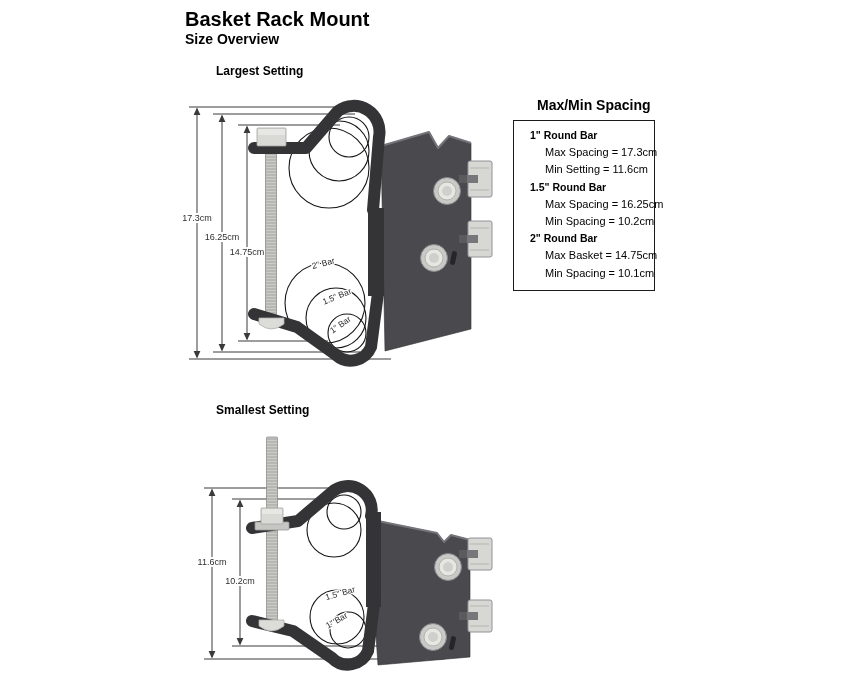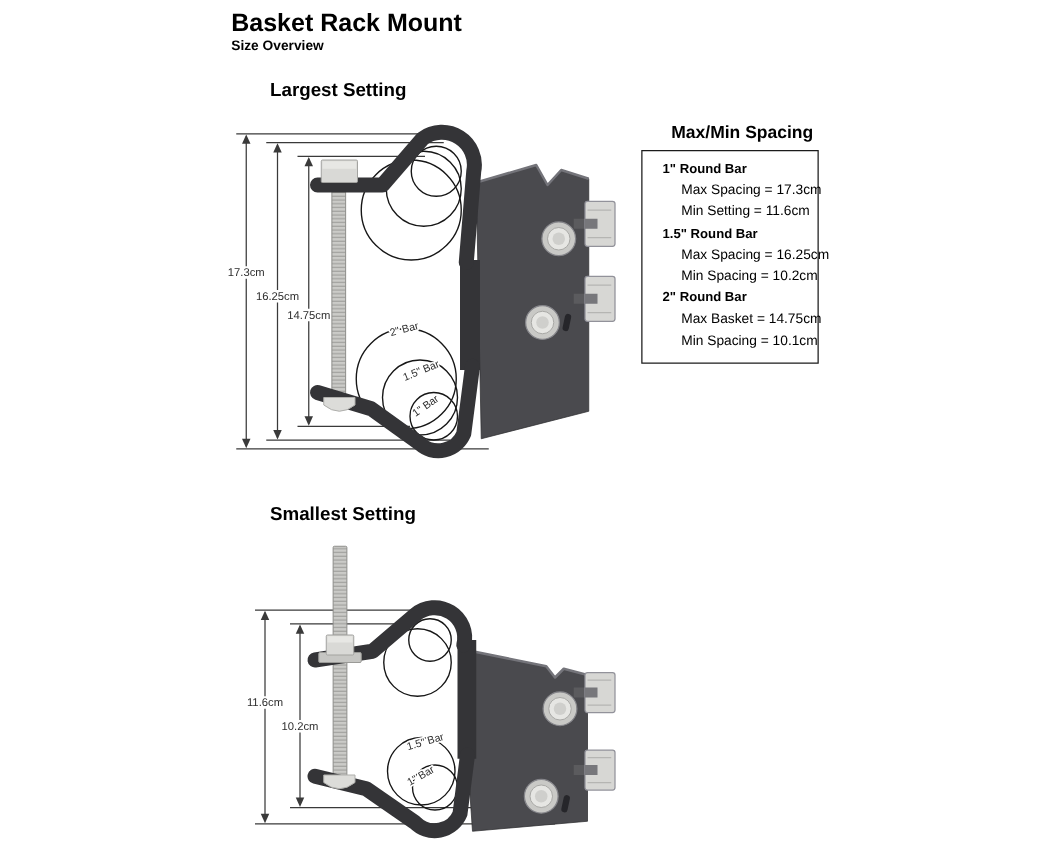--- a/index.html
+++ b/index.html
@@ -1,22 +1,22 @@
 <!DOCTYPE html>
 <html><head>
 <meta charset="utf-8">
 <style>
   html,body { margin:0; padding:0; background:#fff; }
   .canvas {
     position:relative; width:734px; height:682px; background:#ffffff;
     font-family:"Liberation Sans", sans-serif; color:#000; overflow:hidden;
   }
   .title    { position:absolute; left:185px; top:8px;  font-size:20px; font-weight:bold; }
-  .subtitle { position:absolute; left:185px; top:31px; font-size:11px; font-weight:bold; }
-  .section-heading { position:absolute; font-size:15px; font-weight:bold; }
+  .subtitle { position:absolute; left:185px; top:31px; font-size:14px; font-weight:bold; }
+  .section-heading { position:absolute; font-size:12px; font-weight:bold; }
   .largest-heading  { left:216px; top:64px; }
   .smallest-heading { left:216px; top:403px; }
 
   .svg-abs { position:absolute; }
   .svg-largest  { left:180px; top:92px; }
   .svg-smallest { left:195px; top:428px; }
 
   svg { font-family:"Liberation Sans", sans-serif; }
   .dim-text { font-size:9px; fill:#2e2e2e; }
   .bar-text { font-size:8.5px; fill:#2e2e2e; stroke:#ffffff; stroke-width:2.6px;

